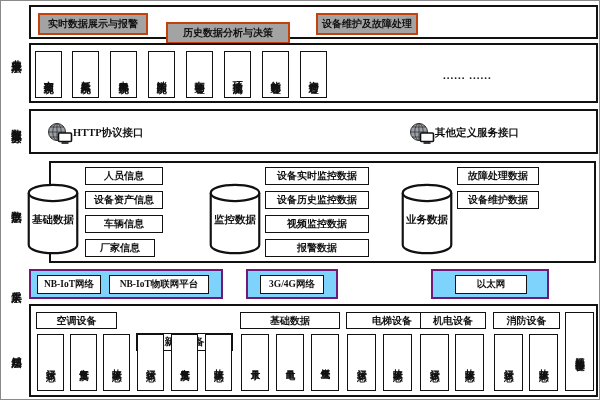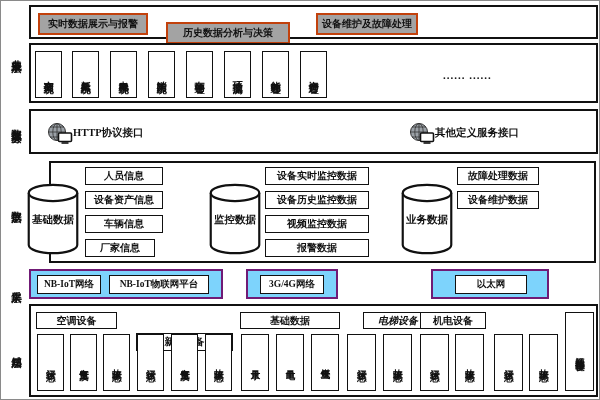--- a/index.html
+++ b/index.html
@@ -155,27 +155,28 @@
     <div class="box hdr" style="left:105px;top:6px;width:97px;height:18px;margin-top:21px;">新风设备</div>
     <div class="box vbox sensor" style="left:106px;top:28px;width:27px;height:57px;">运行状态</div>
     <div class="box vbox sensor" style="left:140px;top:28px;width:27px;height:57px;">空气质量</div>
     <div class="box vbox sensor" style="left:174px;top:28px;width:27px;height:57px;">故障状态</div>
 
     <div class="box hdr" style="left:209px;top:6px;width:100px;height:17px;">基础数据</div>
     <div class="box vbox sensor" style="left:210px;top:28px;width:28px;height:57px;">水量</div>
     <div class="box vbox sensor" style="left:245px;top:28px;width:28px;height:57px;">电量</div>
     <div class="box vbox sensor" style="left:280px;top:28px;width:28px;height:57px;">煤气量</div>
 
-    <div class="box hdr" style="left:332px;top:6px;width:70px;height:17px;font-style:italic;">电梯设备</div>
+    <div class="box hdr" style="left:315px;top:6px;width:92px;height:17px;">电梯设备</div>
     <div class="box vbox sensor" style="left:316px;top:28px;width:29px;height:57px;">运行状态</div>
     <div class="box vbox sensor" style="left:352px;top:28px;width:29px;height:57px;">故障状态</div>
 
     <div class="box hdr" style="left:389px;top:6px;width:66px;height:17px;">机电设备</div>
     <div class="box vbox sensor" style="left:389px;top:28px;width:29px;height:57px;">运行状态</div>
     <div class="box vbox sensor" style="left:424px;top:28px;width:29px;height:57px;">故障状态</div>
 
+    <div class="box hdr" style="left:462px;top:6px;width:67px;height:17px;">消防设备</div>
     <div class="box vbox sensor" style="left:463px;top:28px;width:29px;height:57px;">运行状态</div>
     <div class="box vbox sensor" style="left:498px;top:28px;width:29px;height:57px;">故障状态</div>
 
     <div class="box vbox sensor" style="left:534px;top:6px;width:29px;height:79px;">视频监控设备</div>
   </div>
 
 </div>
 
 </body></html>

